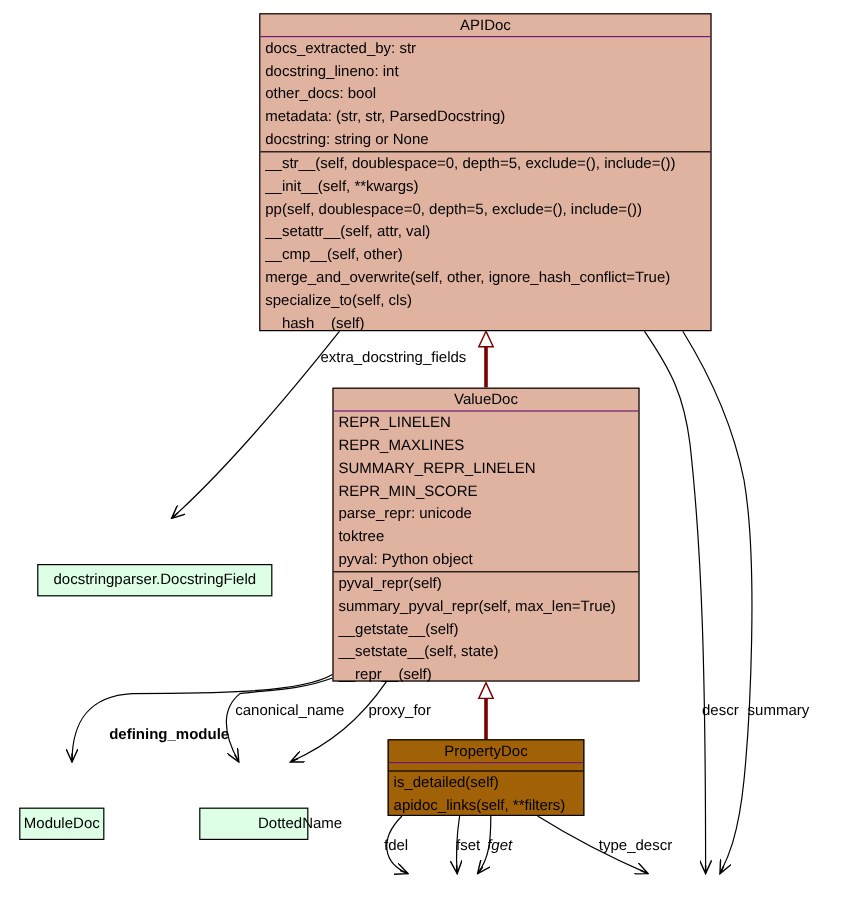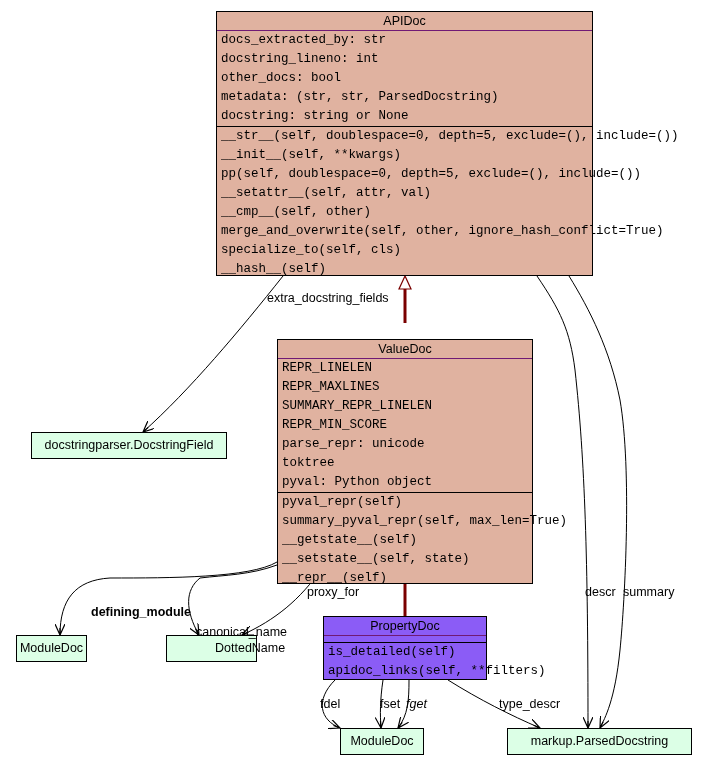--- a/index.html
+++ b/index.html
@@ -1,23 +1,23 @@
 <!DOCTYPE html>
 <html><head>
 <meta charset="utf-8">
 <style>
   html, body { margin:0; padding:0; background:#ffffff; }
   body { width:719px; height:765px; position:relative; overflow:hidden;
          font-family:"Liberation Sans", sans-serif; font-size:12.5px; color:#000; }
   .cls { position:absolute; border:1px solid #000; box-sizing:border-box; }
   .cls.main { background:#e0b2a0; }
-  .cls.prop { background:#8b5cf6; }
-  .cls.ref  { background:#dcffe6; text-align:center; }
+  .cls.prop { background:#a16207; }
+  .cls.ref  { background:#dcffe6; text-align:center;margin-top:38px; }
   .cls .title { text-align:center; border-bottom:1px solid #701a75; height:18px; line-height:18px; }
-  .cls .sect { border-bottom:1px solid #000;font-family:Liberation Mono, monospace; }
+  .cls .sect { border-bottom:1px solid #000; }
   .cls .sect:last-child { border-bottom:none; }
   .cls .row { height:19px; line-height:19px; padding-left:4px; white-space:nowrap; }
   .cls.ref .lbl { line-height:24px; white-space:nowrap; }
   svg.edges { position:absolute; left:0; top:0; }
   .elabel { position:absolute; white-space:nowrap; font-size:12.5px; line-height:14px; }
 </style>
 </head>
 <body>
 
 <svg class="edges" width="719" height="765">
@@ -66,21 +66,21 @@
       <div class="row">__init__(self, **kwargs)</div>
       <div class="row">pp(self, doublespace=0, depth=5, exclude=(), include=())</div>
       <div class="row">__setattr__(self, attr, val)</div>
       <div class="row">__cmp__(self, other)</div>
       <div class="row">merge_and_overwrite(self, other, ignore_hash_conflict=True)</div>
       <div class="row">specialize_to(self, cls)</div>
       <div class="row">__hash__(self)</div>
     </div>
 </div>
 
-<div class="cls main" style="left:277px; top:323px; width:256px; height:245px;margin-top:16px;">
+<div class="cls main" style="left:277px; top:323px; width:256px; height:245px;">
   <div class="title">ValueDoc</div>
   <div class="sect" id="valuedoc-attrs">
       <div class="row">REPR_LINELEN</div>
       <div class="row">REPR_MAXLINES</div>
       <div class="row">SUMMARY_REPR_LINELEN</div>
       <div class="row">REPR_MIN_SCORE</div>
       <div class="row">parse_repr: unicode</div>
       <div class="row">toktree</div>
       <div class="row">pyval: Python object</div>
     </div>
@@ -113,20 +113,20 @@
 </div>
 <div class="cls ref" style="left:340px; top:728px; width:84px; height:27px;">
   <div class="lbl">ModuleDoc</div>
 </div>
 <div class="cls ref" style="left:507px; top:728px; width:185px; height:27px;">
   <div class="lbl">markup.ParsedDocstring</div>
 </div>
 
 <div class="elabel" style="left:267px; top:291px;">extra_docstring_fields</div>
 <div class="elabel" style="left:91px; top:605px;font-weight:bold;">defining_module</div>
-<div class="elabel" style="left:196px; top:585px;margin-top:40px;">canonical_name</div>
+<div class="elabel" style="left:196px; top:585px;">canonical_name</div>
 <div class="elabel" style="left:307px; top:585px;">proxy_for</div>
 <div class="elabel" style="left:585px; top:585px;">descr</div>
 <div class="elabel" style="left:623px; top:585px;">summary</div>
 <div class="elabel" style="left:320px; top:697px;">fdel</div>
 <div class="elabel" style="left:380px; top:697px;">fset</div>
 <div class="elabel" style="left:406px; top:697px;font-style:italic;">fget</div>
 <div class="elabel" style="left:499px; top:697px;">type_descr</div>
 
 </body></html>

